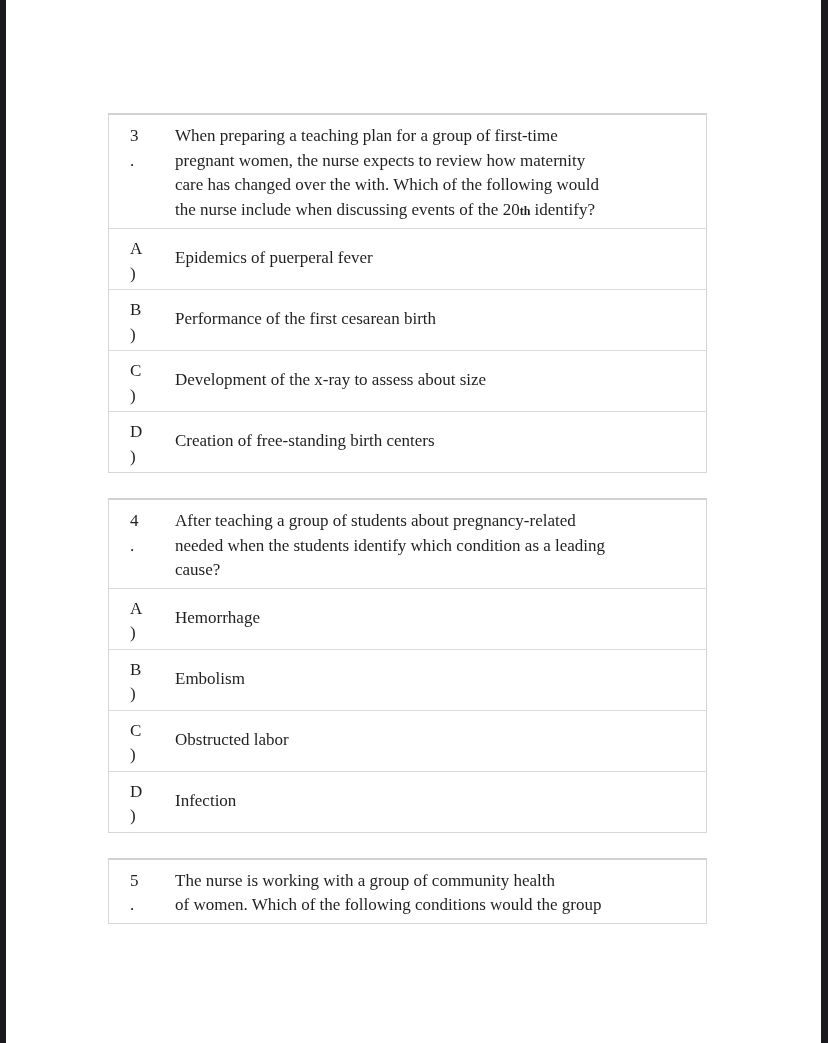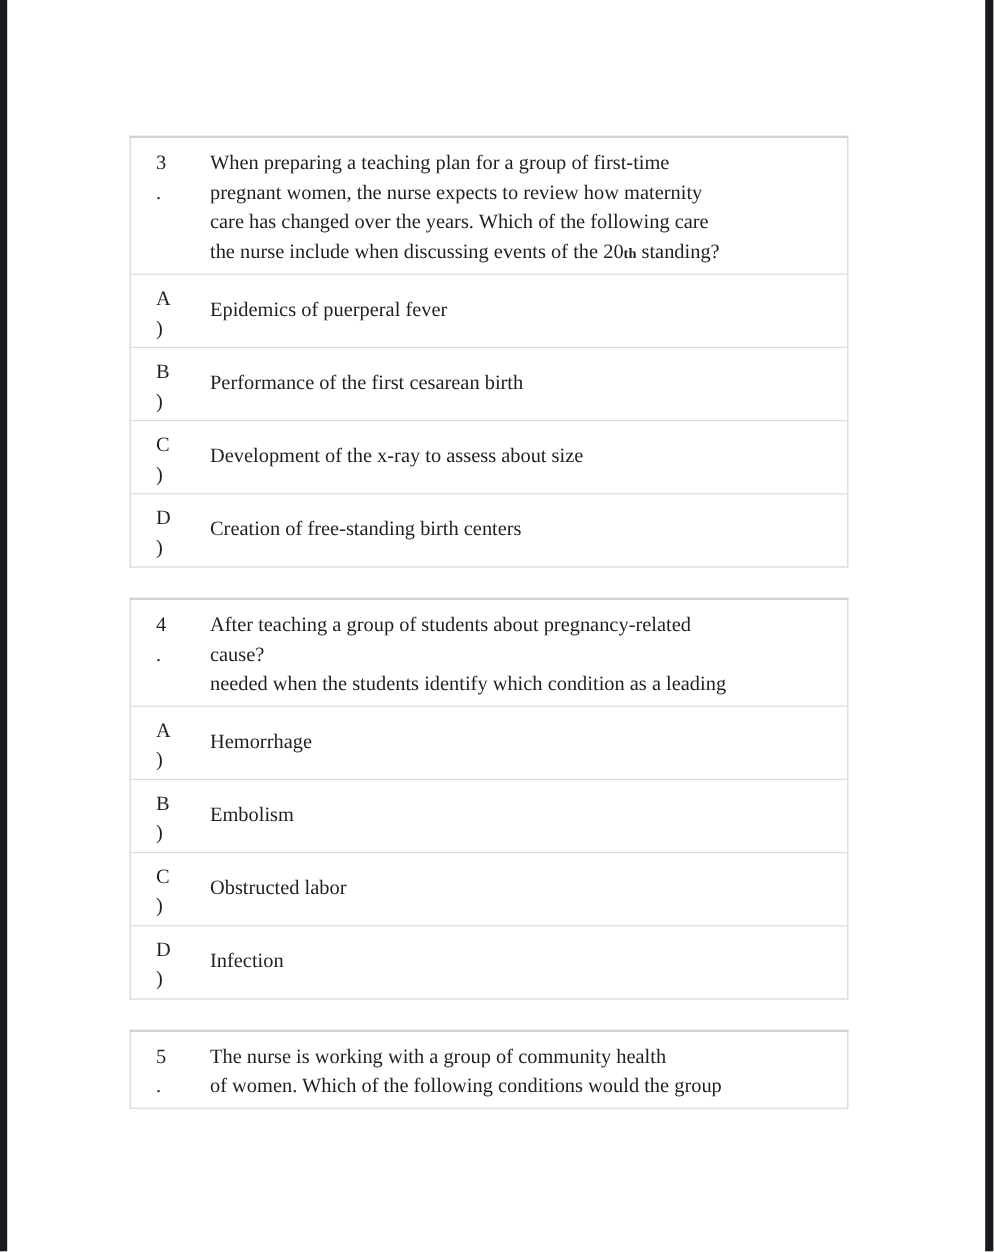--- a/index.html
+++ b/index.html
@@ -74,22 +74,22 @@
 
   <div class="doc-column">
 
     <div class="qtable">
       <div class="row question-row">
         <div class="cell num-cell">3
 .</div>
         <div class="cell text-cell">
           <span class="qline">When preparing a teaching plan for a group of first-time</span>
           <span class="qline">pregnant women, the nurse expects to review how maternity</span>
-          <span class="qline">care has changed over the years. Which of the following care</span>
-          <span class="qline"><span>the nurse include when discussing events of the 20</span><span class="sub">th</span><span> standing?</span></span>
+          <span class="qline">care has changed over the with. Which of the following would</span>
+          <span class="qline"><span>the nurse include when discussing events of the 20</span><span class="sub">th</span><span> identify?</span></span>
         </div>
       </div>
       <div class="row option-row">
         <div class="cell num-cell">A
 )</div>
         <div class="cell text-cell">Epidemics of puerperal fever</div>
       </div>
       <div class="row option-row">
         <div class="cell num-cell">B
 )</div>
@@ -106,22 +106,22 @@
         <div class="cell text-cell">Creation of free-standing birth centers</div>
       </div>
     </div>
 
     <div class="qtable">
       <div class="row question-row">
         <div class="cell num-cell">4
 .</div>
         <div class="cell text-cell">
           <span class="qline">After teaching a group of students about pregnancy-related</span>
+          <span class="qline">needed when the students identify which condition as a leading</span>
           <span class="qline">cause?</span>
-          <span class="qline">needed when the students identify which condition as a leading</span>
         </div>
       </div>
       <div class="row option-row">
         <div class="cell num-cell">A
 )</div>
         <div class="cell text-cell">Hemorrhage</div>
       </div>
       <div class="row option-row">
         <div class="cell num-cell">B
 )</div>

